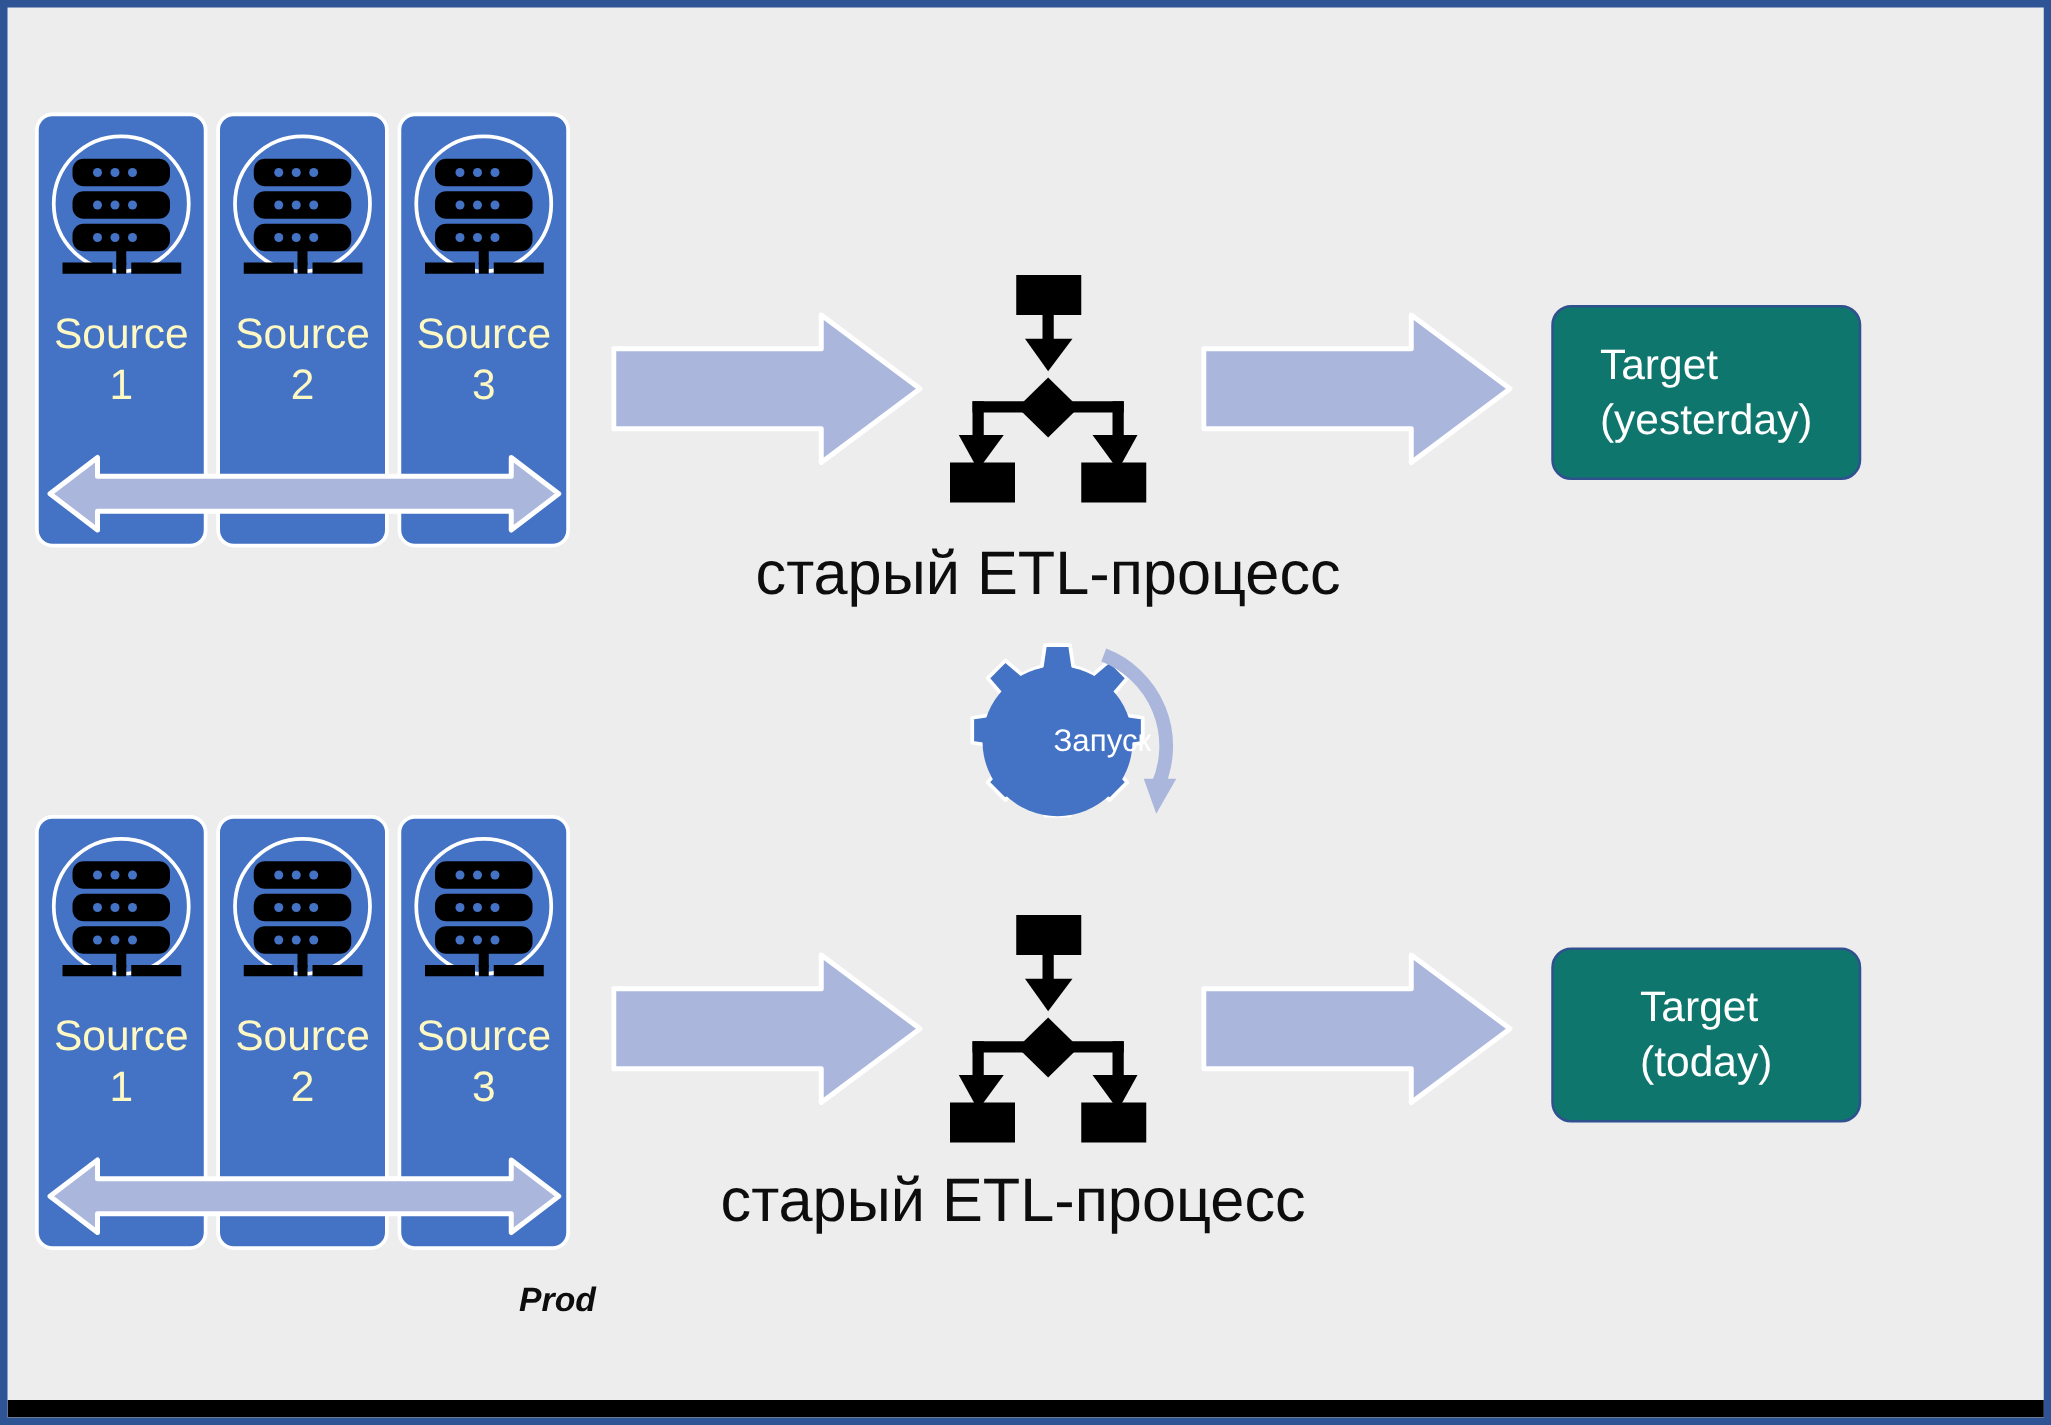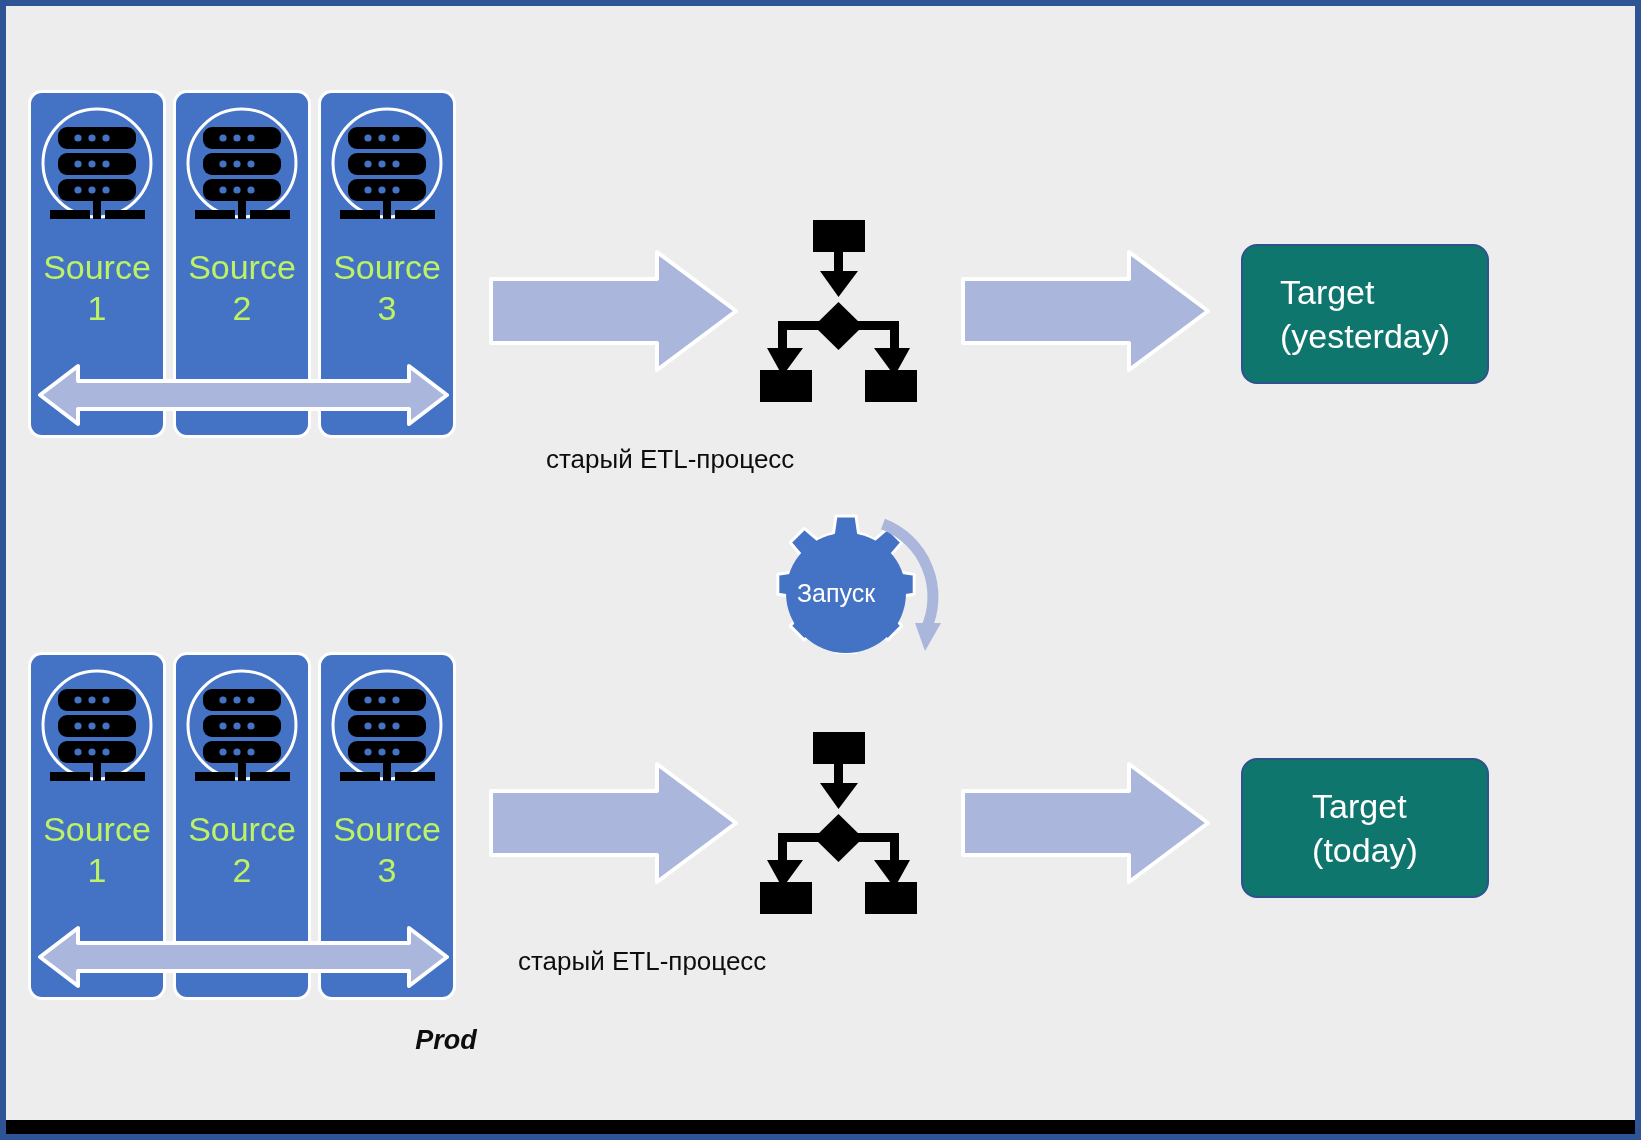--- a/index.html
+++ b/index.html
@@ -58,21 +58,21 @@
     height: 116px;
   }
   .server-badge svg { display: block; width: 116px; height: 116px; }
 
   .source-label {
     position: absolute;
     left: 0;
     right: 0;
     top: 154px;
     text-align: center;
-    color: #bef264;
+    color: #fef9c3;
     font-size: 34px;
     line-height: 41px;
     font-family: "Liberation Sans", sans-serif;
     white-space: pre-line;
   }
 
   
   .dbl-arrow {
     position: absolute;
     left: 8px;
@@ -93,23 +93,23 @@
   
   .etl-icon {
     position: absolute;
     width: 185px;
     height: 185px;
   }
   .etl-icon svg { display:block; width: 185px; height: 185px; }
 
   .etl-label {
     position: absolute;
-    text-align: left;
+    text-align: center;
     color: #0d0d0d;
-    font-size: 26px;
+    font-size: 49px;
     line-height: 48px;
     font-family: "Liberation Sans", sans-serif;
     white-space: nowrap;
   }
 
   
   .target-box {
     position: absolute;
     width: 248px;
     height: 140px;
@@ -135,21 +135,21 @@
     top: 505px;
     width: 210px;
     height: 165px;
   }
   .gear-wrap svg { display:block; width: 210px; height: 165px; }
   .gear-text {
     position: absolute;
     left: 0;
     top: 68px;
     width: 170px;
-    text-align: center;
+    text-align: right;
     color: #ffffff;
     font-size: 25px;
     line-height: 28px;
     font-family: "Liberation Sans", sans-serif;
     pointer-events: none;
   }
 
   
   .prod-label {
     position: absolute;

